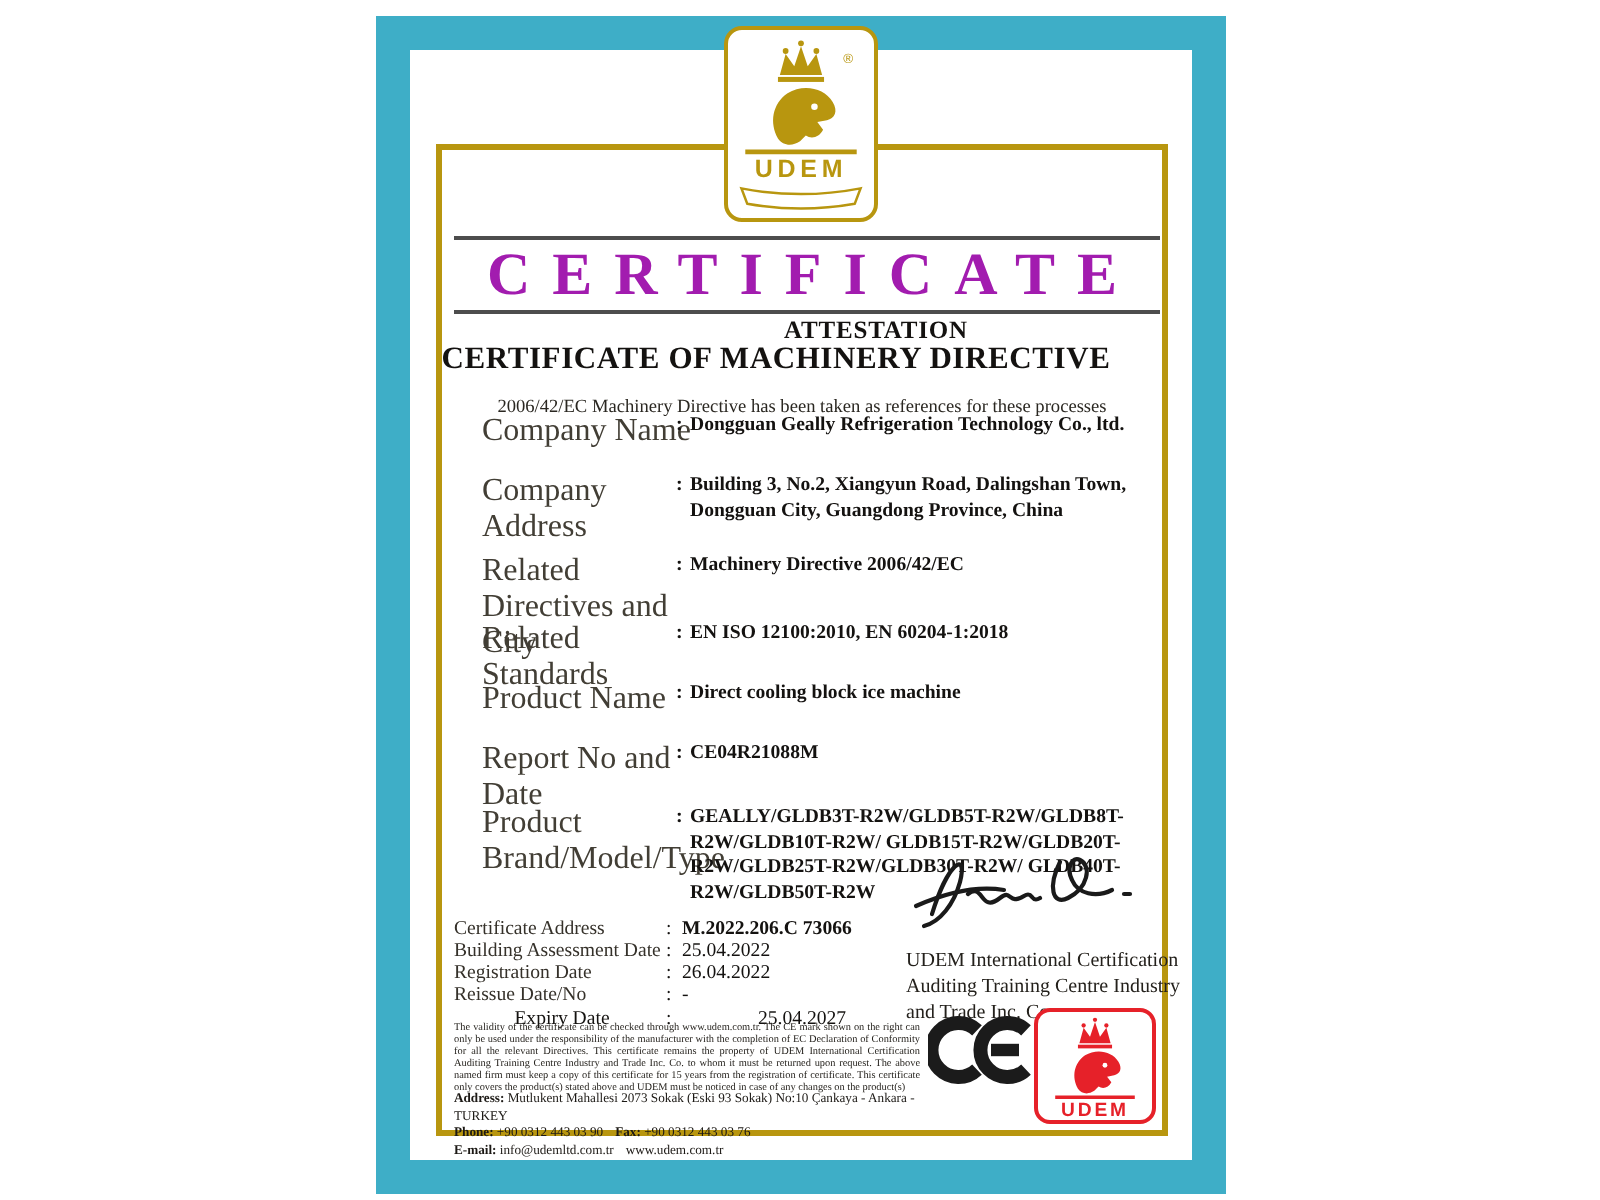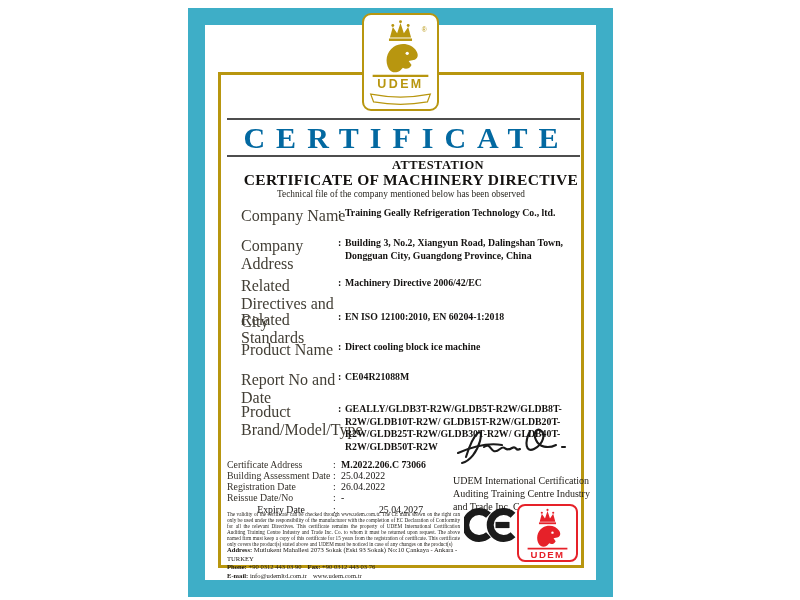--- a/index.html
+++ b/index.html
@@ -17,24 +17,24 @@
   .logo-top { position:absolute; left:362px; top:13px; width:77px; height:98px;
               background:#fff; border:2px solid #B8960F; border-radius:9px; z-index:5;
               color:#B8960F; }
   .logo-top svg, .logo-bottom svg { display:block; width:100%; height:100%; }
 
   
   .rule { position:absolute; left:22px; width:353px; height:2px; background:#4d4d4d; }
   .rule1 { top:93px; } .rule2 { top:130px; }
   .cert-title { position:absolute; left:13px; top:96px; width:366px; text-align:center;
                 font-size:30px; font-weight:bold; letter-spacing:11px; padding-left:11px;
-                color:#0369a1; white-space:nowrap; }
+                color:#a21caf; white-space:nowrap; }
   .attestation { position:absolute; left:13px; top:133px; width:440px; text-align:center;
                  font-size:12.5px; font-weight:bold; letter-spacing:.4px; }
-  .subtitle    { position:absolute; left:23px; top:146px; width:366px; text-align:center;
+  .subtitle    { position:absolute; left:0; top:146px; width:366px; text-align:center;
                  font-size:15.5px; font-weight:bold; letter-spacing:.3px; }
   .note1 { top:164px; } .note2 { top:174px; }
   .note  { position:absolute; left:13px; width:366px; text-align:center; font-size:9.3px; color:#2a2721; }
 
   
   .field-row { position:absolute; left:0; width:391px; }
   .f-lbl { position:absolute; left:36px; width:112px; font-size:16px; color:#423e35; }
   .f-sep { position:absolute; left:133px; font-size:10px; font-weight:bold; }
   .f-val { position:absolute; left:140px; width:250px; font-size:9.8px; font-weight:bold; line-height:12.5px; }
   .r0{top:182px}.r1{top:212px}.r2{top:252px}.r3{top:286px}.r4{top:316px}.r5{top:346px}.r6{top:378px}
@@ -73,26 +73,26 @@
   <div class="frame"></div>
   <div class="page">
     <div class="gold-border"></div>
 
     <div class="rule rule1"></div>
     <div class="cert-title">CERTIFICATE</div>
     <div class="rule rule2"></div>
 
     <div class="attestation">ATTESTATION</div>
     <div class="subtitle">CERTIFICATE OF MACHINERY DIRECTIVE</div>
-    <div class="note note1">Technical file of the company mentioned below has been observed</div>
+    <div class="note note2">2006/42/EC Machinery Directive has been taken as references for these processes</div>
 
     <div class="field-row r0">
       <span class="f-lbl">Company Name</span>
       <span class="f-sep">:</span>
-      <span class="f-val">Training Geally Refrigeration Technology Co., ltd.</span>
+      <span class="f-val">Dongguan Geally Refrigeration Technology Co., ltd.</span>
     </div>
     <div class="field-row r1">
       <span class="f-lbl">Company Address</span>
       <span class="f-sep">:</span>
       <span class="f-val">Building 3, No.2, Xiangyun Road, Dalingshan Town, Dongguan City, Guangdong Province, China</span>
     </div>
     <div class="field-row r2">
       <span class="f-lbl">Related Directives and City</span>
       <span class="f-sep">:</span>
       <span class="f-val">Machinery Directive 2006/42/EC</span>

